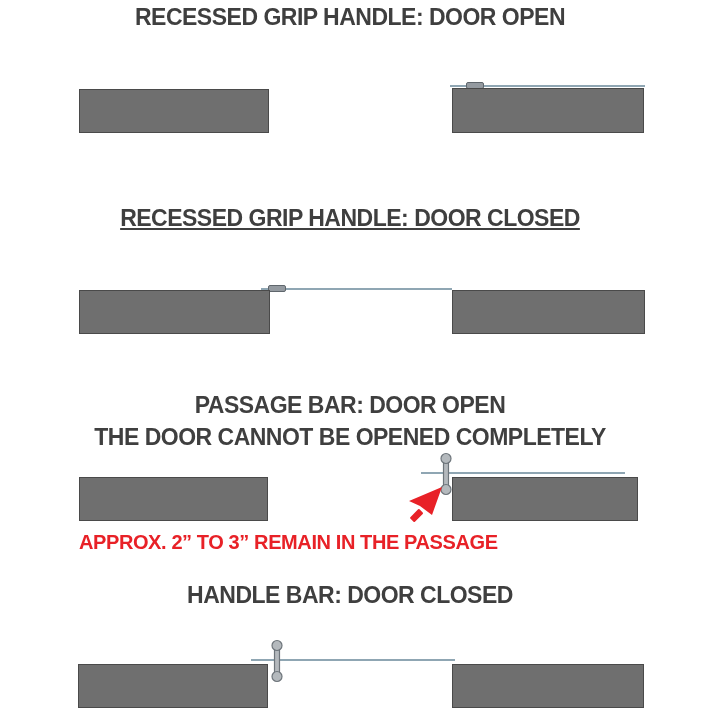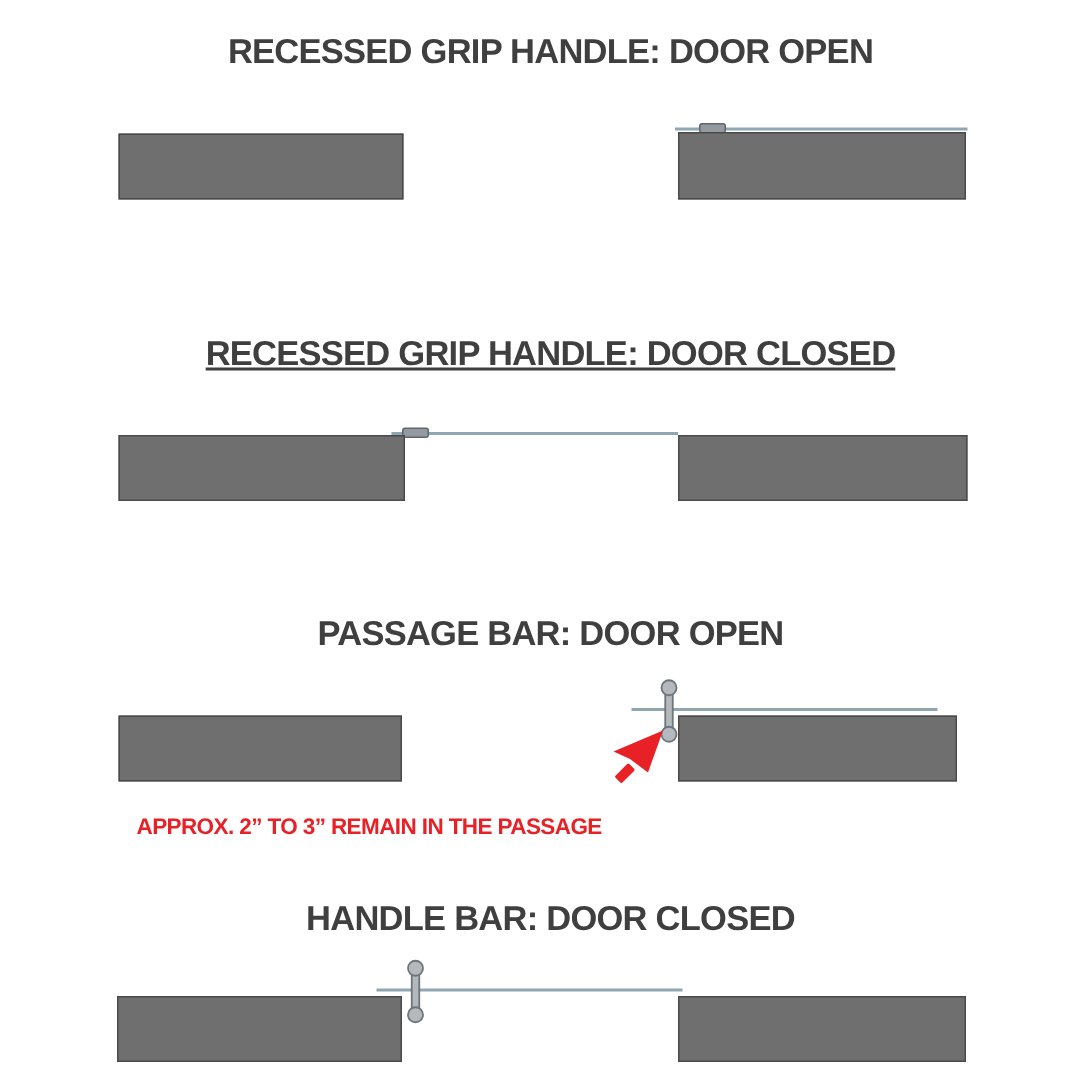--- a/index.html
+++ b/index.html
@@ -16,39 +16,39 @@
   }
   html,body{margin:0;padding:0;}
   body{background:#fff;font-family:"Liberation Sans",sans-serif;}
   .canvas{
     position:relative;width:720px;height:720px;background:var(--page-bg);
     overflow:hidden;margin:0 auto;
   }
   .title{
     position:absolute;left:0;width:700px;text-align:center;
     font-weight:700;font-size:23px;line-height:30px;letter-spacing:-0.5px;
-    color:var(--title-text);margin:17px;white-space:nowrap;
+    color:var(--title-text);margin:0;white-space:nowrap;
   }
   .wall{
     position:absolute;background:var(--wall-fill);
     border:1.5px solid var(--wall-border);box-sizing:border-box;
   }
   .door-line{
     position:absolute;height:2px;background:var(--door-line);
   }
   .grip-handle{
     position:absolute;width:18px;height:7px;border-radius:2px;
     background:var(--handle-fill);border:1px solid var(--handle-border);
     box-sizing:border-box;
   }
   .handle-bar{position:absolute;width:14px;height:46px;}
   .cursor-arrow{position:absolute;width:38px;height:38px;}
   .annotation{
-    position:absolute;font-weight:700;font-size:15px;letter-spacing:-0.4px;
-    color:var(--annotation-red);white-space:nowrap;margin:16px;text-align:center;
+    position:absolute;font-weight:700;font-size:20px;letter-spacing:-0.4px;
+    color:var(--annotation-red);white-space:nowrap;margin:4px;text-align:center;
   }
 </style>
 </head>
 <body>
 
 <div class="canvas">
 
   <h2 class="title" style="top:2px;">RECESSED GRIP HANDLE: DOOR OPEN</h2>
 
   <div class="door-line" style="left:450px;top:85px;width:195px;"></div>
@@ -57,20 +57,21 @@
   <div class="wall" style="left:452px;top:88px;width:192px;height:45px;"></div>
 
   <h2 class="title" style="top:203px;text-decoration:underline;">RECESSED GRIP HANDLE: DOOR CLOSED</h2>
 
   <div class="door-line" style="left:261px;top:288px;width:191px;"></div>
   <div class="grip-handle" style="left:268px;top:285px;"></div>
   <div class="wall" style="left:79px;top:290px;width:191px;height:44px;"></div>
   <div class="wall" style="left:452px;top:290px;width:193px;height:44px;"></div>
 
   <h2 class="title" style="top:390px;">PASSAGE BAR: DOOR OPEN</h2>
+  <h2 class="title" style="top:422px;">THE DOOR CANNOT BE OPENED COMPLETELY</h2>
 
   <div class="door-line" style="left:421px;top:472px;width:204px;"></div>
   <div class="wall" style="left:79px;top:477px;width:189px;height:44px;"></div>
   <div class="wall" style="left:452px;top:477px;width:186px;height:44px;"></div>
 
   <svg class="handle-bar" style="left:439px;top:451px;" viewBox="0 0 14 46">
     <rect x="4.5" y="7" width="5" height="32" fill="var(--handlebar-fill)" stroke="var(--handlebar-border)" stroke-width="1.2"></rect>
     <circle cx="7" cy="7.5" r="5" fill="var(--handlebar-fill)" stroke="var(--handlebar-border)" stroke-width="1.2"></circle>
     <circle cx="7" cy="38.5" r="5" fill="var(--handlebar-fill)" stroke="var(--handlebar-border)" stroke-width="1.2"></circle>
   </svg>

